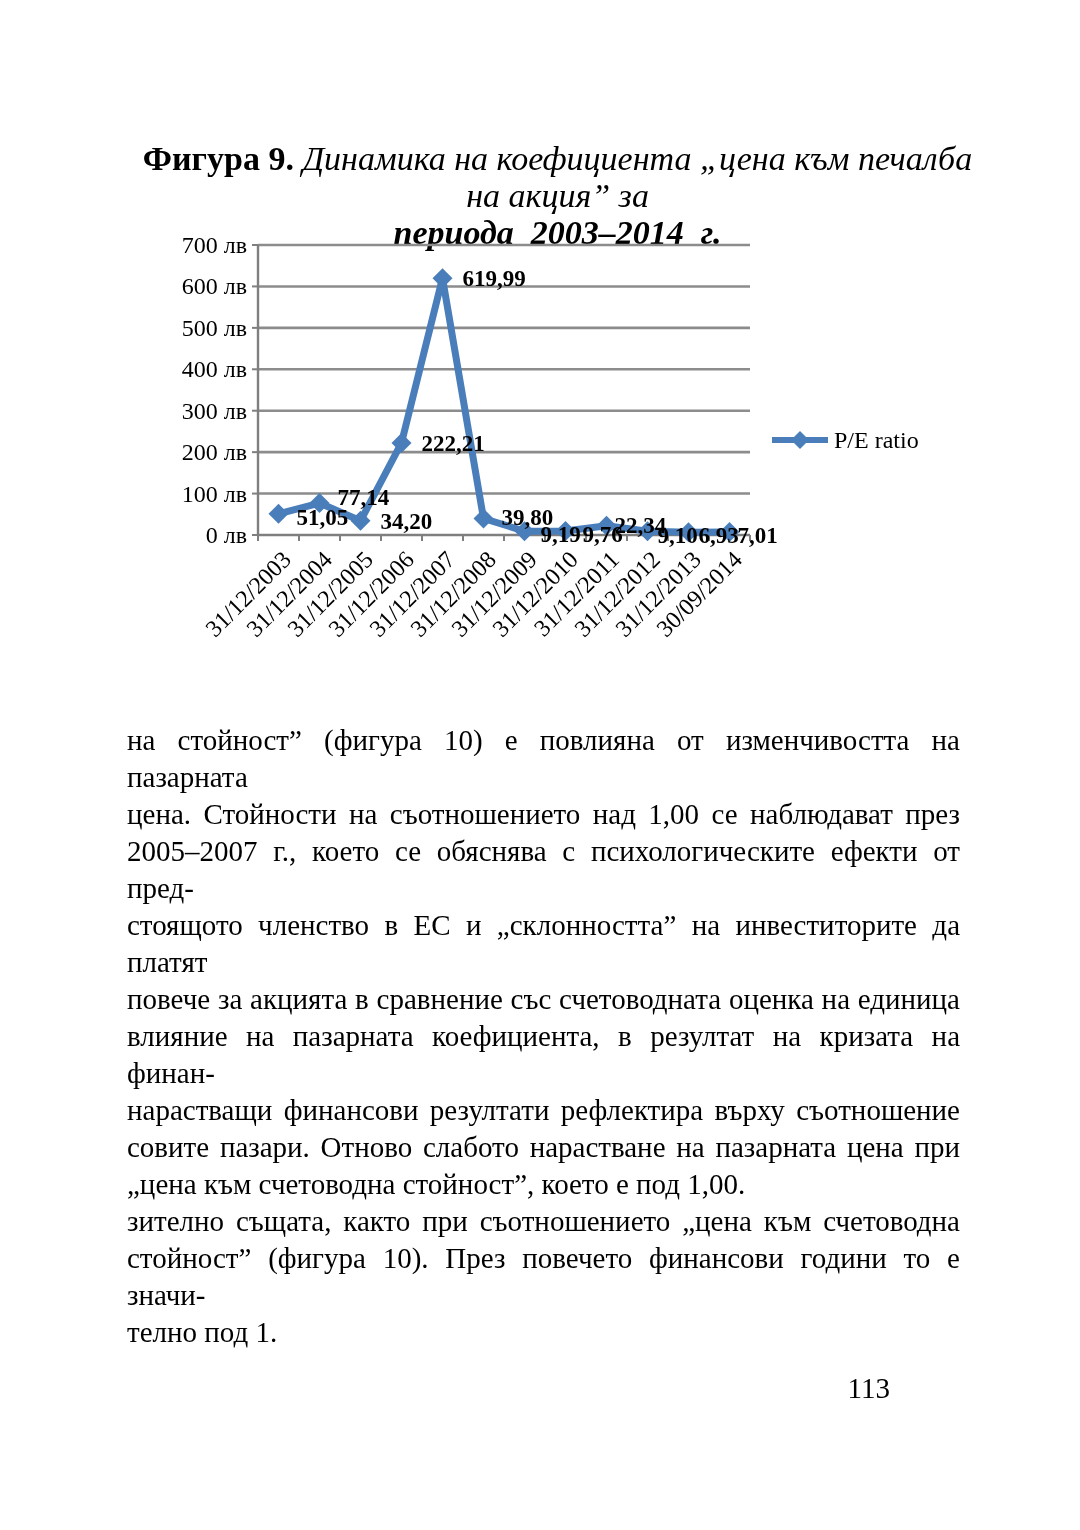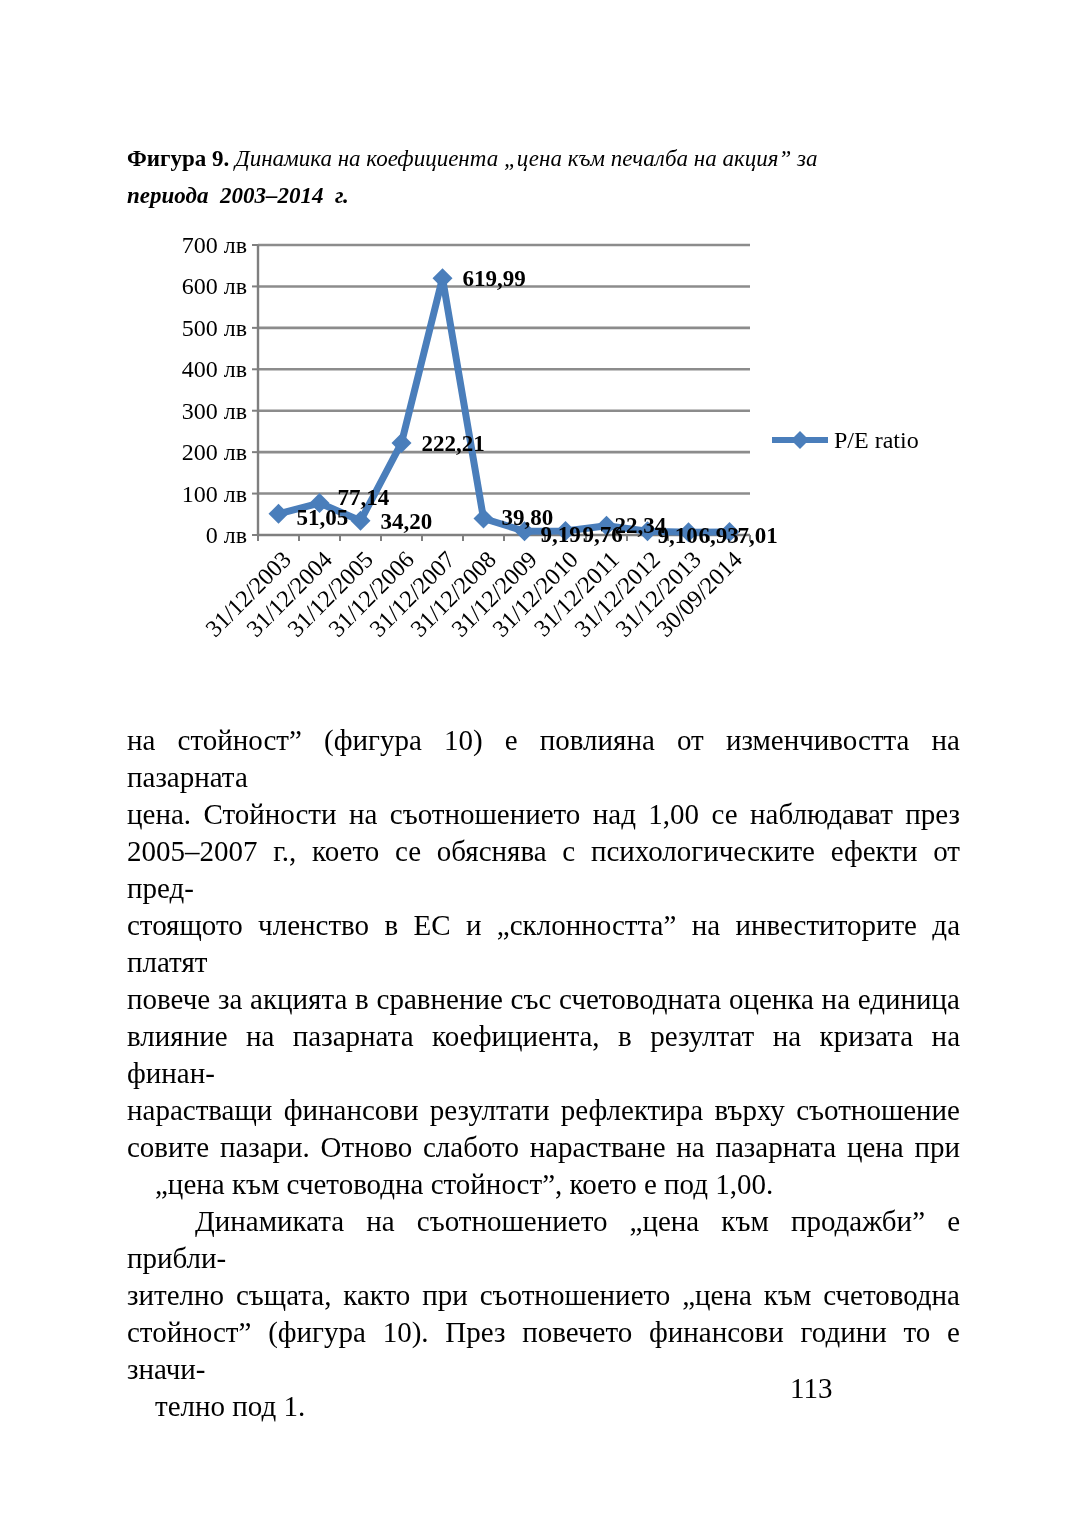--- a/index.html
+++ b/index.html
@@ -2,39 +2,39 @@
 <html><head>
 <meta charset="utf-8">
 <style>
   html,body{margin:0;padding:0;}
   .page{
     position:relative; width:1080px; height:1530px;
     background:#ffffff; overflow:hidden;
     font-family:"Liberation Serif","DejaVu Serif",serif; color:#000;
   }
   .caption{
-    position:absolute; left:127px; top:140px; width:833px;
-    text-align:left; font-size:23px; line-height:37px;
+    position:absolute; left:141px; top:140px; width:833px;
+    text-align:center; font-size:34px; line-height:37px;
   }
   .cap-b{font-weight:bold;}
   .cap-i{font-style:italic;}
   .cap-line2{white-space:pre-wrap;font-weight:bold;}
   .chart-wrap{position:absolute; left:150px; top:228px; width:830px; height:445px;}
   #chart-svg{width:100%; height:100%; display:block;}
   #chart-svg text{font-family:"Liberation Serif","DejaVu Serif",serif; fill:#000;}
   .bodytext{
     position:absolute; left:127px; top:722px; width:833px;
     font-size:29px; line-height:37px;
   }
   .tline{text-align:justify; text-align-last:justify;}
-  .tline.last{text-align-last:left;margin-left:28px;}
+  .tline.last{text-align-last:left;}
   .tline.indent{text-indent:68px;}
   .pagenum{
     position:absolute; left:790px; top:1372px; width:100px;
-    text-align:left; font-size:29px;
+    text-align:right; font-size:29px;
   }
 </style>
 </head>
 <body>
 
 <div class="page">
 
   <div class="caption">
     <span class="cap-b">Фигура 9.</span>
     <span class="cap-i">Динамика на коефициента „цена към печалба на акция” за</span>
@@ -130,21 +130,20 @@
         <div class="tline">цена. Стойности на съотношението над 1,00 се наблюдават през</div>
         <div class="tline">2005–2007 г., което се обяснява с психологическите ефекти от пред-</div>
         <div class="tline">стоящото членство в ЕС и „склонността” на инвеститорите да платят</div>
         <div class="tline">повече за акцията в сравнение със счетоводната оценка на единица</div>
         <div class="tline">влияние на пазарната коефициента, в резултат на кризата на финан-</div>
         <div class="tline">нарастващи финансови резултати рефлектира върху съотношение</div>
         <div class="tline">совите пазари. Отново слабото нарастване на пазарната цена при</div>
         <div class="tline last">„цена към счетоводна стойност”, което е под 1,00.</div>
       </div>
       <div>
-        <div class="tline indent">Динамиката на съотношението „цена към продажби” е прибли-</div>
         <div class="tline">зително същата, както при съотношението „цена към счетоводна</div>
         <div class="tline">стойност” (фигура 10). През повечето финансови години то е значи-</div>
         <div class="tline last">телно под 1.</div>
       </div>
     </div>
 
   <div class="pagenum">113</div>
 
 </div>
 

